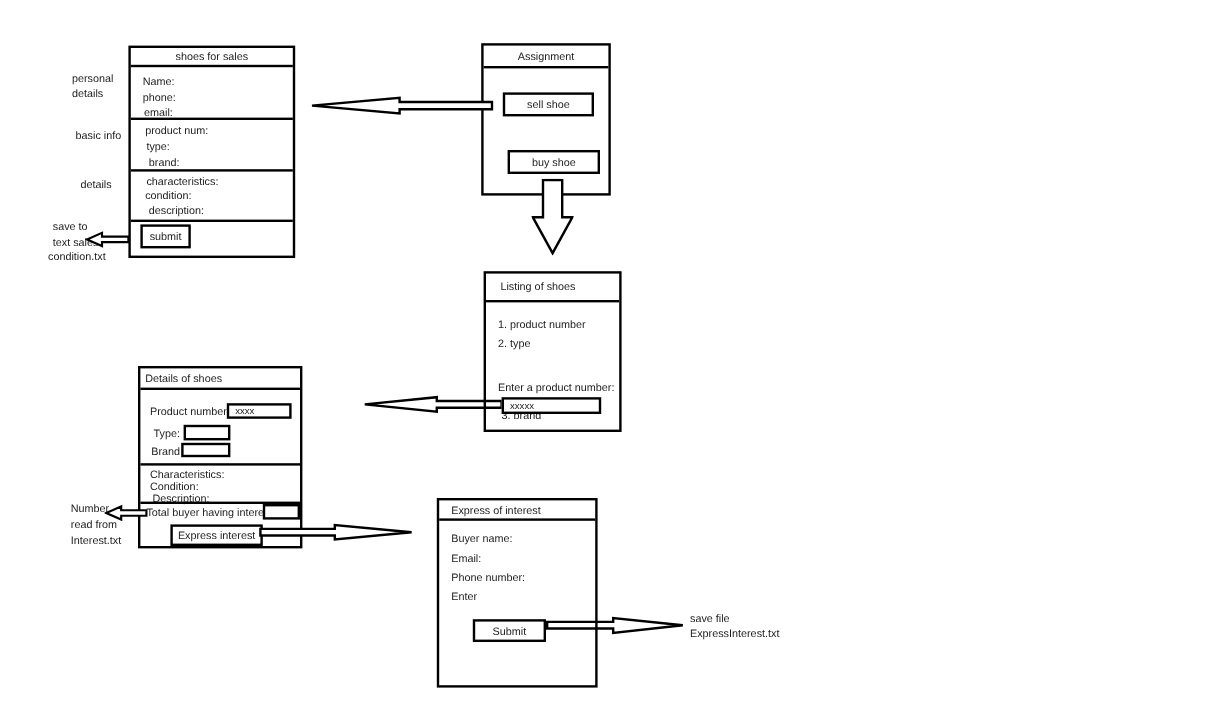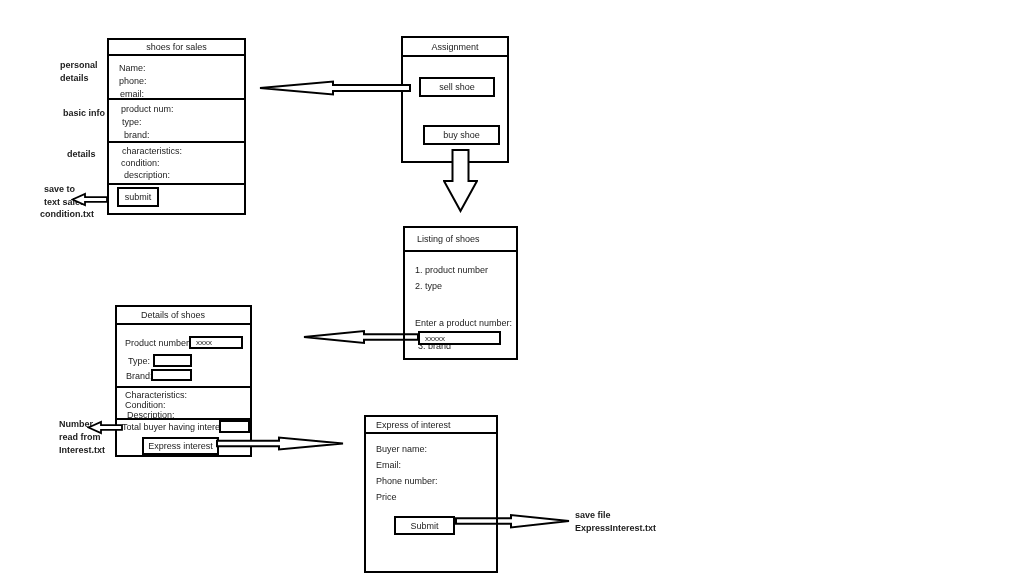--- a/index.html
+++ b/index.html
@@ -9,21 +9,21 @@
   .box{position:absolute;border:2px solid #000;background:transparent;z-index:1;}
   .title{position:absolute;left:0;right:0;top:0;border-bottom:2px solid #000;
     font-size:9px;display:flex;align-items:center;}
   .t-center{justify-content:center;}
   .line{position:absolute;font-size:9px;white-space:nowrap;line-height:11px;}
   .btn{position:absolute;border:2px solid #000;font-size:9px;display:flex;
     align-items:center;justify-content:center;background:#fff;white-space:nowrap;}
   .inp{position:absolute;border:2px solid #000;background:#fff;font-size:8px;
     display:flex;align-items:center;padding-left:5px;}
   .hline{position:absolute;left:0;right:0;border-top:2px solid #000;}
-  .ann{position:absolute;font-size:9px;white-space:nowrap;line-height:11px;z-index:3;font-weight:bold;}
+  .ann{position:absolute;font-size:9px;white-space:nowrap;line-height:11px;z-index:3;}
   .arrow{position:absolute;}
   .z-top{z-index:5;}
   .z-bottom{z-index:0;}
 
   
   .b1{left:107px;top:38px;width:139px;height:177px;}
   .b1 .title{height:16px;}
   .b1-d1{top:58px;} .b1-d2{top:101px;} .b1-d3{top:143px;}
   .b1-l1{left:10px;top:23px;} .b1-l2{left:10px;top:36px;} .b1-l3{left:11px;top:49px;}
   .b1-l4{left:12px;top:64px;} .b1-l5{left:13px;top:77px;} .b1-l6{left:15px;top:90px;}
@@ -38,21 +38,21 @@
 
   
   .b3{left:403px;top:226px;width:115px;height:134px;z-index:2;}
   .b3 .title{height:24px;padding-left:12px;}
   .b3-l1{left:10px;top:37px;} .b3-l2{left:10px;top:53px;} .b3-l3{left:13px;top:69px;margin-top:44px;}
   .b3-prompt{left:10px;top:90px;}
   .b3-inp{left:13px;top:103px;width:83px;height:14px;}
 
   
   .b4{left:115px;top:305px;width:137px;height:152px;}
-  .b4 .title{height:18px;padding-left:24px;}
+  .b4 .title{height:18px;padding-left:4px;}
   .b4-lprod{left:8px;top:31px;} .b4-iprod{left:72px;top:29px;width:54px;height:13px;}
   .b4-ltype{left:11px;top:49px;} .b4-itype{left:36px;top:47px;width:39px;height:13px;}
   .b4-lbrand{left:9px;top:64px;} .b4-ibrand{left:34px;top:62px;width:41px;height:12px;}
   .b4-d1{top:79px;} .b4-d2{top:111px;}
   .b4-c1{left:8px;top:83px;} .b4-c2{left:8px;top:93px;} .b4-c3{left:10px;top:103px;}
   .b4-ltotal{left:5px;top:115px;} .b4-itotal{left:102px;top:113px;width:31px;height:13px;}
   .b4-express{left:25px;top:130px;width:77px;height:18px;}
 
   
   .b5{left:364px;top:415px;width:134px;height:158px;z-index:2;}
@@ -143,21 +143,21 @@
     <div class="line b4-ltotal">Total buyer having interest:</div>
     <div class="inp b4-itotal"></div>
     <div class="btn b4-express">Express interest</div>
   </div>
 
   <div class="box b5">
     <div class="title">Express of interest</div>
     <div class="line b5-l1">Buyer name:</div>
     <div class="line b5-l2">Email:</div>
     <div class="line b5-l3">Phone number:</div>
-    <div class="line b5-l4">Price</div>
+    <div class="line b5-l4">Enter</div>
     <div class="btn b5-submit">Submit</div>
   </div>
 
   <svg class="arrow a1 z-top" width="154" height="20" viewBox="0 0 154 20">
     <polygon points="2,10 75,3.5 75,7 152,7 152,13 75,13 75,16.5" fill="#ffffff" stroke="#000000" stroke-width="2" stroke-linejoin="miter"></polygon>
   </svg>
 
   <svg class="arrow a2 z-top" width="35" height="64" viewBox="0 0 35 64">
     <polygon points="9.5,1 25.5,1 25.5,32 34,32 17.5,62 1,32 9.5,32" fill="#ffffff" stroke="#000000" stroke-width="2" stroke-linejoin="miter"></polygon>
   </svg>

